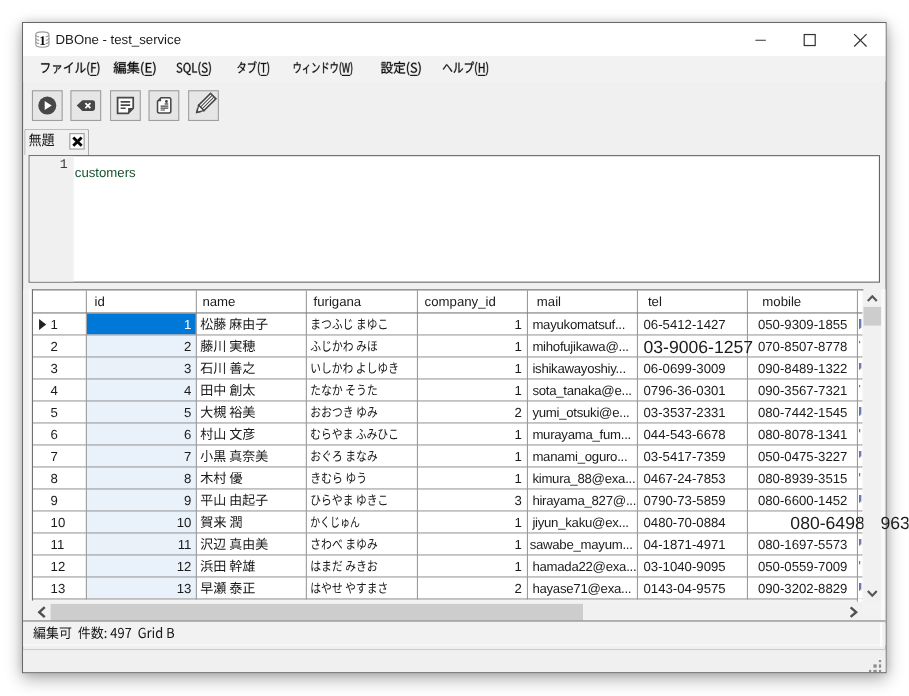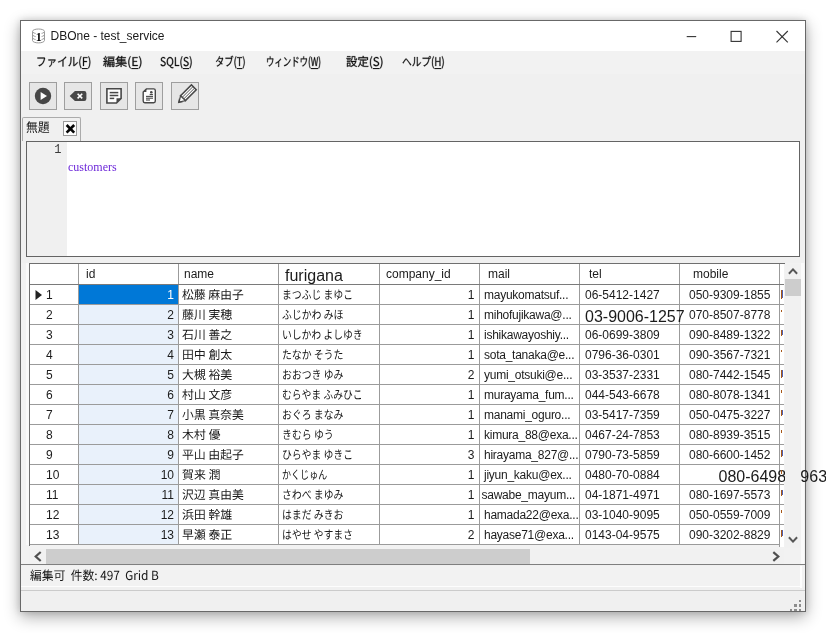--- a/index.html
+++ b/index.html
@@ -109,21 +109,21 @@
 <div class="abs" style="left:42px;top:100px;width:14.2px;height:15px;background:#fdfdfd;border:1px solid #9a9a9a"></div>
 <svg class="abs" style="left:42px;top:100px" width="15" height="15" viewBox="0 0 15 15">
       <g stroke="#050505" stroke-width="2.6">
         <line x1="3.6" y1="4" x2="11.2" y2="11.6"></line>
         <line x1="11.2" y1="4" x2="3.6" y2="11.6"></line>
       </g>
     </svg>
 <div class="abs" style="left:5px;top:119.5px;width:774.5px;height:116px;background:#ffffff;border:1px solid #646464">
       <div class="abs" style="left:0;top:0;width:40px;height:114px;background:#f0f0f0"></div>
       <div class="txt" style="left:0;top:1.5px;width:35px;text-align:right;font-family:'Liberation Mono',monospace;font-size:12px;color:#3a3a3a">1</div>
-      <div class="txt" style="left:41.5px;top:18px;font-family:Liberation Serif, serif;font-size:12px;color:#6d28d9">customers</div>
+      <div class="txt" style="left:41.5px;top:8px;font-family:Liberation Sans, sans-serif;font-size:12px;color:#14532d">customers</div>
     </div>
 <div class="abs" style="left:0;top:241.5px;width:784px;height:302px;background:#f2f2f2"></div>
 <div class="abs" style="left:5.1px;top:241.8px;width:3.6px;height:282.4px;background:#f9f9f9"></div>
 <div class="abs" style="left:780.3px;top:241.5px;width:3.7px;height:301.8px;background:#fafafa"></div>
 <div class="abs" style="left:9.9px;top:242.8px;width:754.1px;height:280.5px;background:#ffffff"></div>
 <div class="abs" style="left:58.2px;top:264.2px;width:99.2px;height:259.1px;background:#e9f1fb"></div>
 <div class="abs" style="left:58.2px;top:264.2px;width:99.2px;height:18.8px;background:#0078d7"></div>
 <div class="abs" style="left:8.9px;top:241.8px;width:755.6px;height:1px;background:#6f6f6f"></div>
 <div class="abs" style="left:8.9px;top:241.8px;width:1px;height:283.4px;background:#6f6f6f"></div>
 <div class="abs" style="left:57.6px;top:242.8px;width:1px;height:281.4px;background:#9b9b9b"></div>
@@ -144,21 +144,21 @@
 <div class="abs" style="left:9.9px;top:403px;width:753.3px;height:1px;background:#9b9b9b"></div>
 <div class="abs" style="left:9.9px;top:423px;width:753.3px;height:1px;background:#9b9b9b"></div>
 <div class="abs" style="left:9.9px;top:443px;width:753.3px;height:1px;background:#9b9b9b"></div>
 <div class="abs" style="left:9.9px;top:463px;width:753.3px;height:1px;background:#9b9b9b"></div>
 <div class="abs" style="left:9.9px;top:483px;width:753.3px;height:1px;background:#9b9b9b"></div>
 <div class="abs" style="left:9.9px;top:503px;width:753.3px;height:1px;background:#9b9b9b"></div>
 <div class="abs" style="left:9.9px;top:523px;width:753.3px;height:1px;background:#9b9b9b"></div>
 <div class="abs" style="left:759.3px;top:523.3px;width:4.5px;height:3.2px;background:#ffffff"></div>
 <div class="txt" style="left:65.5px;top:246px;font-size:12px">id</div>
 <div class="txt" style="left:163.5px;top:246px;font-size:12px">name</div>
-<div class="txt" style="left:264.5px;top:246px;font-size:16px">furigana</div>
+<div class="txt" style="left:264.5px;top:246px;font-size:12px">furigana</div>
 <div class="txt" style="left:365.5px;top:246px;font-size:12px">company_id</div>
 <div class="txt" style="left:467.5px;top:246px;font-size:12px">mail</div>
 <div class="txt" style="left:568.5px;top:246px;font-size:12px">tel</div>
 <div class="txt" style="left:672.5px;top:246px;font-size:12px">mobile</div>
 <div class="txt" style="left:25.5px;top:266.6px;font-size:12px">1</div>
 <div class="txt" style="left:63.5px;top:266.6px;width:90px;text-align:right;font-size:12px;color:#ffffff">1</div>
 <svg class="t" style="left:161.5px;top:278.4px;width:62.7px;transform:scaleX(0.986);transform-origin:0 0">
       <path d="M6.6 -9.9C6.2 -8.1 5.5 -6.4 4.6 -5.3C4.8 -5.2 5.2 -4.9 5.3 -4.8C6.3 -5.9 7.0 -7.7 7.5 -9.7ZM9.6 -9.9 8.8 -9.6C9.3 -7.9 10.1 -5.9 10.9 -4.8C11.1 -5.0 11.4 -5.4 11.7 -5.5C10.9 -6.5 10.1 -8.3 9.6 -9.9ZM8.8 -2.8C9.3 -2.2 9.7 -1.4 10.1 -0.7L6.7 -0.5C7.3 -1.9 8.0 -3.7 8.4 -5.2L7.4 -5.4C7.1 -3.9 6.4 -1.9 5.8 -0.5L4.6 -0.4L4.7 0.5L10.5 0.1C10.6 0.4 10.7 0.7 10.8 1.0L11.7 0.6C11.3 -0.4 10.4 -2.0 9.6 -3.2ZM2.4 -10.1V-7.5H0.6V-6.7H2.3C1.9 -5.0 1.1 -3.1 0.3 -2.1C0.5 -1.9 0.7 -1.5 0.8 -1.3C1.4 -2.1 2.0 -3.4 2.4 -4.8V0.9H3.3V-4.6C3.7 -4.0 4.2 -3.2 4.4 -2.8L4.9 -3.5C4.7 -3.9 3.6 -5.2 3.3 -5.6V-6.7H4.8V-7.5H3.3V-10.1Z M16.5 -0.3 16.8 0.4C17.6 0.0 18.4 -0.4 19.3 -0.8L19.1 -1.4C18.1 -1.0 17.2 -0.5 16.5 -0.3ZM21.6 -7.6C21.5 -7.2 21.2 -6.6 21.0 -6.3L21.2 -6.2H19.8C19.9 -6.6 20.0 -7.1 20.1 -7.6L19.7 -7.6H20.4V-8.5H23.3V-9.2H20.4V-10.1H19.5V-9.2H16.4V-10.1H15.5V-9.2H12.7V-8.5H15.5V-7.6H16.4V-8.5H19.5V-7.6L19.3 -7.7C19.2 -7.1 19.2 -6.6 19.0 -6.2H18.0L18.4 -6.3C18.4 -6.7 18.1 -7.2 17.8 -7.5L17.2 -7.3C17.4 -7.0 17.6 -6.5 17.7 -6.2H16.8V-5.6H18.8C18.7 -5.2 18.5 -4.9 18.3 -4.6H16.5V-3.9H17.9C17.4 -3.4 16.9 -3.0 16.2 -2.6V-7.4H13.2V-4.2C13.2 -2.7 13.2 -0.8 12.4 0.6C12.6 0.6 12.9 0.9 13.0 1.0C13.6 0.0 13.8 -1.2 13.9 -2.4H15.4V0.0C15.4 0.2 15.4 0.2 15.2 0.2C15.1 0.2 14.7 0.2 14.3 0.2C14.4 0.4 14.5 0.7 14.5 0.9C15.2 0.9 15.6 0.9 15.9 0.8C16.1 0.7 16.2 0.4 16.2 0.0V-2.6C16.4 -2.5 16.6 -2.2 16.7 -2.0C17.0 -2.2 17.3 -2.4 17.5 -2.6C17.8 -2.2 18.1 -1.8 18.2 -1.5L18.8 -1.8C18.7 -2.2 18.3 -2.6 18.0 -3.0C18.3 -3.3 18.6 -3.6 18.8 -3.9H21.1C21.3 -3.6 21.6 -3.2 22.0 -2.9L21.7 -3.1C21.5 -2.7 21.0 -2.2 20.7 -1.8L21.3 -1.5C21.6 -1.8 22.0 -2.2 22.3 -2.7C22.6 -2.5 22.9 -2.3 23.2 -2.2C23.3 -2.4 23.5 -2.7 23.7 -2.8C23.0 -3.0 22.5 -3.4 22.0 -3.9H23.4V-4.6H21.5C21.3 -4.9 21.2 -5.2 21.0 -5.6H23.1V-6.2H21.7C21.9 -6.5 22.2 -6.9 22.4 -7.4ZM14.0 -6.6H15.4V-5.3H14.0ZM20.3 -5.6C20.4 -5.2 20.6 -4.9 20.7 -4.6H19.2C19.4 -4.9 19.5 -5.2 19.6 -5.6ZM14.0 -4.5H15.4V-3.1H14.0L14.0 -4.2ZM19.4 -3.5V0.1C19.4 0.2 19.4 0.3 19.3 0.3C19.2 0.3 18.8 0.3 18.4 0.3C18.5 0.5 18.6 0.8 18.6 0.9C19.2 0.9 19.6 0.9 19.9 0.8C20.1 0.7 20.2 0.5 20.2 0.1V-1.0C21.1 -0.5 22.2 0.1 22.7 0.5L23.2 -0.0C22.6 -0.4 21.5 -1.1 20.6 -1.5L20.2 -1.1V-3.5Z M31.0 -7.6V-5.8H29.2V-5.0H30.8C30.3 -3.6 29.5 -2.1 28.7 -1.3C28.9 -1.2 29.1 -0.9 29.3 -0.7C29.9 -1.4 30.5 -2.4 31.0 -3.6V0.9H31.8V-3.6C32.2 -3.1 32.8 -2.5 33.0 -2.2L33.5 -2.9C33.3 -3.2 32.2 -4.2 31.8 -4.6V-5.0H33.4V-5.8H31.8V-7.6ZM35.3 -7.6V-5.8H33.7V-5.0H35.1C34.6 -3.5 33.7 -2.0 32.8 -1.3C33.0 -1.1 33.3 -0.9 33.4 -0.7C34.1 -1.4 34.8 -2.5 35.3 -3.8V0.9H36.1V-3.9C36.6 -2.7 37.2 -1.5 37.8 -0.8C37.9 -1.0 38.2 -1.3 38.4 -1.4C37.6 -2.1 36.9 -3.6 36.4 -5.0H38.1V-5.8H36.1V-7.6ZM27.9 -8.7V-5.4C27.9 -3.7 27.9 -1.4 27.0 0.3C27.2 0.4 27.6 0.7 27.7 0.9C28.7 -0.9 28.8 -3.6 28.8 -5.4V-7.8H38.1V-8.7H33.5V-10.1H32.6V-8.7Z M41.0 -3.3H44.2V-0.7H41.0ZM48.4 -3.3V-0.7H45.1V-3.3ZM41.0 -4.2V-6.9H44.2V-4.2ZM48.4 -4.2H45.1V-6.9H48.4ZM44.2 -10.1V-7.8H40.1V1.0H41.0V0.2H48.4V0.9H49.3V-7.8H45.1V-10.1Z M52.5 -9.3V-8.4H59.3C58.6 -7.8 57.7 -7.1 56.8 -6.6H56.2V-4.7H51.3V-3.8H56.2V-0.2C56.2 0.0 56.2 0.1 55.9 0.1C55.6 0.1 54.8 0.1 53.8 0.1C53.9 0.3 54.1 0.7 54.2 1.0C55.3 1.0 56.1 1.0 56.6 0.8C57.0 0.7 57.2 0.4 57.2 -0.2V-3.8H62.1V-4.7H57.2V-5.9C58.5 -6.6 60.1 -7.8 61.1 -8.8L60.5 -9.3L60.3 -9.3Z" fill="#1b1b1b"></path>
     </svg>
 <svg class="t" style="left:261.8px;top:278.4px;width:86.7px;transform:scaleX(0.819);transform-origin:0 0">
@@ -186,21 +186,21 @@
 <div class="txt" style="left:25.5px;top:306.6px;font-size:12px">3</div>
 <div class="txt" style="left:63.5px;top:306.6px;width:90px;text-align:right;font-size:12px;color:#1b1b1b">3</div>
 <svg class="t" style="left:161.5px;top:318.4px;width:50.7px;transform:scaleX(0.990);transform-origin:0 0">
       <path d="M0.8 -9.2V-8.3H4.2C3.5 -6.1 2.2 -3.9 0.3 -2.5C0.5 -2.3 0.8 -2.0 0.9 -1.8C1.7 -2.4 2.3 -3.0 2.9 -3.8V1.0H3.8V0.1H9.6V0.9H10.5V-5.1H3.8C4.4 -6.1 4.9 -7.2 5.3 -8.3H11.2V-9.2ZM3.8 -0.7V-4.3H9.6V-0.7Z M13.9 -9.4V-5.3C13.9 -3.3 13.8 -1.2 12.3 0.4C12.6 0.6 12.9 0.9 13.1 1.1C14.7 -0.7 14.8 -3.0 14.8 -5.3V-9.4ZM17.7 -8.9V-0.1H18.6V-8.9ZM21.8 -9.5V0.9H22.7V-9.5Z M29.0 -2.3V1.0H29.9V0.6H35.6V0.9H36.5V-2.3ZM29.9 -0.2V-1.6H35.6V-0.2ZM34.8 -10.1C34.6 -9.7 34.3 -9.1 34.1 -8.7H31.1L31.3 -8.8C31.1 -9.2 30.8 -9.7 30.5 -10.1L29.7 -9.8C29.9 -9.5 30.2 -9.1 30.3 -8.7H28.0V-8.1H32.2V-7.2H28.7V-6.6H32.2V-5.7H27.7V-5.0H29.8L29.1 -4.9C29.4 -4.5 29.6 -4.1 29.8 -3.8H27.3V-3.0H38.1V-3.8H35.5C35.7 -4.1 36.0 -4.5 36.3 -4.9L35.5 -5.0H37.8V-5.7H33.1V-6.6H36.7V-7.2H33.1V-8.1H37.4V-8.7H35.0C35.2 -9.1 35.5 -9.5 35.7 -9.9ZM32.2 -5.0V-3.8H30.2L30.7 -3.9C30.5 -4.2 30.3 -4.7 30.0 -5.0ZM33.1 -5.0H35.3C35.2 -4.7 34.9 -4.2 34.6 -3.9L35.1 -3.8H33.1Z M39.9 0.9C40.5 0.2 40.9 -0.7 41.4 -1.5C42.5 0.3 44.4 0.8 47.1 0.8H49.9C49.9 0.5 50.1 0.1 50.2 -0.1C49.7 -0.1 47.6 -0.1 47.1 -0.1C45.6 -0.1 44.3 -0.3 43.3 -0.9C45.6 -2.4 48.1 -5.1 49.5 -7.3L48.9 -7.8L48.7 -7.7H45.1V-10.1H44.2V-7.7H39.9V-6.8H48.1C46.8 -5.0 44.6 -2.7 42.5 -1.4C42.2 -1.7 42.0 -2.0 41.8 -2.5L42.2 -3.3L41.3 -3.6C40.8 -2.4 39.9 -0.6 39.1 0.4Z" fill="#1b1b1b"></path>
     </svg>
 <svg class="t" style="left:261.8px;top:318.4px;width:98.7px;transform:scaleX(0.817);transform-origin:0 0">
       <path d="M2.7 -8.4 1.5 -8.4C1.6 -8.1 1.6 -7.6 1.6 -7.3C1.6 -6.6 1.6 -5.2 1.7 -4.1C2.1 -1.0 3.1 0.1 4.3 0.1C5.1 0.1 5.8 -0.6 6.5 -2.6L5.8 -3.5C5.5 -2.3 4.9 -1.0 4.3 -1.0C3.4 -1.0 2.9 -2.4 2.7 -4.4C2.6 -5.4 2.6 -6.5 2.6 -7.2C2.6 -7.5 2.6 -8.1 2.7 -8.4ZM8.9 -8.0 8.0 -7.7C9.1 -6.3 9.9 -3.9 10.1 -1.7L11.0 -2.1C10.9 -4.1 10.0 -6.6 8.9 -8.0Z M16.1 -9.3 14.9 -9.4C14.9 -9.0 15.0 -8.6 15.0 -8.1C15.0 -6.9 14.8 -3.8 14.8 -2.1C14.8 -0.1 16.0 0.6 17.8 0.6C20.4 0.6 21.9 -0.9 22.8 -2.0L22.1 -2.9C21.2 -1.6 20.0 -0.4 17.8 -0.4C16.7 -0.4 15.8 -0.8 15.8 -2.2C15.8 -3.9 15.9 -6.8 16.0 -8.1C16.0 -8.5 16.0 -9.0 16.1 -9.3Z M33.4 -8.1 32.5 -7.7C33.4 -6.7 34.3 -4.6 34.6 -3.3L35.6 -3.8C35.2 -4.9 34.1 -7.1 33.4 -8.1ZM24.9 -6.7 25.0 -5.7C25.3 -5.7 25.8 -5.8 26.1 -5.8L27.6 -6.0C27.2 -4.4 26.3 -1.7 25.1 -0.0L26.1 0.4C27.3 -1.7 28.2 -4.4 28.6 -6.1C29.1 -6.1 29.6 -6.2 29.9 -6.2C30.7 -6.2 31.2 -6.0 31.2 -4.9C31.2 -3.6 31.0 -2.0 30.6 -1.2C30.4 -0.7 30.0 -0.6 29.6 -0.6C29.2 -0.6 28.6 -0.7 28.1 -0.8L28.2 0.2C28.6 0.3 29.2 0.3 29.7 0.3C30.4 0.3 31.0 0.1 31.4 -0.7C31.9 -1.7 32.1 -3.6 32.1 -5.0C32.1 -6.6 31.2 -7.0 30.2 -7.0C29.9 -7.0 29.4 -7.0 28.8 -6.9L29.1 -8.7C29.2 -8.9 29.2 -9.1 29.3 -9.4L28.1 -9.5C28.1 -8.7 28.0 -7.7 27.8 -6.9C27.1 -6.8 26.4 -6.7 26.0 -6.7C25.6 -6.7 25.3 -6.7 24.9 -6.7Z M39.5 -8.6 39.5 -7.5C38.8 -7.4 38.1 -7.3 37.7 -7.3C37.4 -7.3 37.2 -7.3 36.9 -7.3L37.0 -6.3L39.4 -6.6L39.3 -5.4C38.7 -4.5 37.3 -2.6 36.7 -1.8L37.3 -1.0C37.8 -1.8 38.6 -2.9 39.2 -3.8L39.2 -3.3C39.2 -2.0 39.2 -1.4 39.2 -0.3C39.2 -0.1 39.2 0.3 39.1 0.5H40.2C40.2 0.2 40.1 -0.1 40.1 -0.3C40.1 -1.3 40.1 -2.1 40.1 -3.2C40.1 -3.6 40.1 -4.1 40.1 -4.6C41.2 -5.6 42.5 -6.3 43.9 -6.3C45.4 -6.3 46.2 -5.1 46.2 -4.2C46.2 -2.1 44.4 -1.2 42.3 -0.9L42.8 0.0C45.4 -0.5 47.2 -1.7 47.1 -4.1C47.1 -6.0 45.7 -7.2 44.0 -7.2C42.9 -7.2 41.5 -6.8 40.2 -5.7L40.2 -6.4C40.4 -6.7 40.6 -7.1 40.8 -7.3L40.4 -7.7L40.4 -7.7C40.4 -8.5 40.5 -9.2 40.6 -9.5L39.5 -9.5C39.5 -9.2 39.5 -8.9 39.5 -8.6Z M56.3 -2.4 56.3 -1.6C56.3 -0.8 55.9 -0.3 55.0 -0.3C53.8 -0.3 53.2 -0.7 53.2 -1.4C53.2 -2.0 53.9 -2.5 55.1 -2.5C55.5 -2.5 55.9 -2.4 56.3 -2.4ZM57.2 -9.4H56.0C56.1 -9.2 56.1 -8.7 56.1 -8.2C56.1 -7.7 56.1 -6.7 56.1 -6.0C56.1 -5.3 56.2 -4.2 56.2 -3.2C55.9 -3.3 55.6 -3.3 55.2 -3.3C53.1 -3.3 52.2 -2.4 52.2 -1.3C52.2 0.0 53.4 0.6 55.1 0.6C56.7 0.6 57.3 -0.3 57.3 -1.3L57.3 -2.1C58.5 -1.6 59.6 -0.9 60.4 -0.1L60.9 -1.0C60.1 -1.8 58.8 -2.6 57.2 -3.0C57.2 -4.1 57.1 -5.2 57.1 -6.0V-6.1C58.1 -6.1 59.6 -6.2 60.7 -6.3L60.6 -7.2C59.6 -7.1 58.0 -7.0 57.1 -7.0V-8.2C57.1 -8.6 57.1 -9.2 57.2 -9.4Z M66.8 -9.3 65.6 -9.4C65.6 -9.0 65.7 -8.6 65.7 -8.1C65.7 -6.9 65.5 -3.8 65.5 -2.1C65.5 -0.1 66.7 0.6 68.4 0.6C71.1 0.6 72.6 -0.9 73.5 -2.0L72.8 -2.9C71.9 -1.6 70.7 -0.4 68.5 -0.4C67.3 -0.4 66.5 -0.8 66.5 -2.2C66.5 -3.9 66.6 -6.8 66.7 -8.1C66.7 -8.5 66.7 -9.0 66.8 -9.3Z M81.8 -9.5 80.8 -9.5C80.8 -9.3 80.9 -9.0 81.0 -8.7C81.0 -8.5 81.1 -8.2 81.1 -7.8C79.4 -7.5 77.8 -6.2 77.1 -4.4C77.1 -5.4 77.3 -7.2 77.5 -8.0C77.5 -8.2 77.6 -8.4 77.6 -8.5L76.6 -8.6C76.6 -8.5 76.6 -8.3 76.6 -8.1C76.5 -7.4 76.3 -5.7 76.3 -4.4C76.3 -3.3 76.4 -2.0 76.7 -1.3L77.5 -1.4C77.4 -1.7 77.4 -2.3 77.3 -2.5C77.3 -2.8 77.4 -3.1 77.4 -3.3C77.8 -4.8 79.1 -6.6 81.2 -7.0C81.3 -6.4 81.3 -5.8 81.3 -5.1C81.3 -4.1 81.2 -3.1 80.9 -2.3C80.1 -2.5 79.5 -3.1 79.1 -4.0L78.6 -3.3C79.0 -2.4 79.7 -1.8 80.6 -1.5C80.2 -0.8 79.6 -0.2 78.9 0.2L79.8 0.8C80.6 0.2 81.1 -0.4 81.5 -1.2L81.9 -1.2C84.4 -1.2 85.6 -2.7 85.6 -4.7C85.6 -6.5 84.2 -7.9 82.0 -7.9C81.9 -8.6 81.8 -9.1 81.8 -9.5ZM82.1 -7.1C83.8 -7.0 84.7 -5.9 84.7 -4.7C84.7 -3.1 83.6 -2.1 81.9 -2.1H81.8C82.1 -3.0 82.2 -4.0 82.2 -5.1C82.2 -5.8 82.1 -6.4 82.1 -7.1Z M90.3 -3.2 89.4 -3.4C89.1 -2.8 88.9 -2.3 88.9 -1.7C89.0 -0.1 90.3 0.6 92.6 0.6C93.6 0.6 94.6 0.5 95.4 0.4L95.5 -0.6C94.6 -0.4 93.7 -0.3 92.6 -0.3C90.7 -0.3 89.8 -0.8 89.8 -1.8C89.8 -2.4 90.1 -2.8 90.3 -3.2ZM92.7 -8.4 92.8 -8.1C91.6 -8.0 90.3 -8.1 88.8 -8.2L88.9 -7.3C90.4 -7.2 91.9 -7.2 93.0 -7.3L93.3 -6.3L93.6 -5.7C92.2 -5.6 90.4 -5.6 88.6 -5.8L88.7 -4.9C90.5 -4.7 92.5 -4.8 93.9 -4.9C94.2 -4.3 94.5 -3.7 94.9 -3.2C94.5 -3.2 93.7 -3.3 93.1 -3.4L93.0 -2.6C93.8 -2.5 94.9 -2.4 95.6 -2.2L96.1 -3.0C95.9 -3.1 95.8 -3.3 95.7 -3.5C95.4 -3.9 95.1 -4.5 94.8 -5.0C95.7 -5.1 96.4 -5.3 97.0 -5.4L96.9 -6.3C96.3 -6.1 95.4 -5.9 94.5 -5.8L94.2 -6.5L93.9 -7.3C94.7 -7.5 95.6 -7.6 96.3 -7.8L96.1 -8.7C95.4 -8.4 94.5 -8.3 93.7 -8.1C93.6 -8.6 93.4 -9.1 93.4 -9.6L92.4 -9.4C92.5 -9.1 92.6 -8.7 92.7 -8.4Z" fill="#1b1b1b"></path>
     </svg>
 <div class="txt" style="left:364px;top:306.6px;width:90px;text-align:right;font-size:12px">1</div>
 <div class="txt" style="left:463.5px;top:306.6px;font-size:12px;letter-spacing:-0.25px">ishikawayoshiy...</div>
-<div class="txt" style="left:564.5px;top:306.6px;font-size:12px">06-0699-3809</div>
+<div class="txt" style="left:564.5px;top:306.6px;font-size:12px">06-0699-3009</div>
 <div class="txt" style="left:668.5px;top:306.6px;font-size:12px">090-8489-1322</div>
 <div class="abs" style="left:760px;top:308.5px;width:1.2px;height:6px;background:#a85818"></div>
 <div class="abs" style="left:761.4px;top:308.5px;width:1.2px;height:5px;background:#5060b0"></div>
 <div class="txt" style="left:25.5px;top:326.6px;font-size:12px">4</div>
 <div class="txt" style="left:63.5px;top:326.6px;width:90px;text-align:right;font-size:12px;color:#1b1b1b">4</div>
 <svg class="t" style="left:161.5px;top:338.4px;width:50.7px;transform:scaleX(0.990);transform-origin:0 0">
       <path d="M1.2 -9.3V0.9H2.1V0.1H10.0V0.9H10.9V-9.3ZM2.1 -0.8V-4.2H5.5V-0.8ZM10.0 -0.8H6.4V-4.2H10.0ZM2.1 -5.1V-8.4H5.5V-5.1ZM10.0 -5.1H6.4V-8.4H10.0Z M17.5 -10.1V-7.9H13.2V-2.2H14.1V-3.0H17.5V0.9H18.4V-3.0H21.9V-2.3H22.8V-7.9H18.4V-10.1ZM14.1 -3.9V-7.1H17.5V-3.9ZM21.9 -3.9H18.4V-7.1H21.9Z M34.1 -8.6V-2.0H35.0V-8.6ZM36.8 -9.9V-0.2C36.8 -0.0 36.7 0.1 36.5 0.1C36.3 0.1 35.6 0.1 34.8 0.1C34.9 0.3 35.0 0.7 35.1 1.0C36.2 1.0 36.8 0.9 37.2 0.8C37.5 0.6 37.7 0.4 37.7 -0.2V-9.9ZM30.3 -10.0C29.7 -9.0 28.6 -7.8 27.1 -6.9C27.3 -6.7 27.5 -6.4 27.7 -6.3C28.3 -6.7 28.9 -7.2 29.4 -7.6V-7.1H32.3V-7.8H29.6C30.0 -8.3 30.5 -8.7 30.8 -9.2C31.6 -8.5 32.6 -7.6 33.1 -7.0L33.7 -7.7C33.1 -8.3 32.0 -9.3 31.1 -10.0ZM28.4 -6.5V-4.5C28.4 -3.1 28.2 -1.2 27.1 0.1C27.3 0.2 27.6 0.5 27.7 0.7C28.4 -0.1 28.8 -1.2 29.0 -2.2V0.9H29.7V0.4H32.5V0.9H33.3V-2.4H29.0L29.1 -3.1H33.1V-6.5ZM29.7 -0.3V-1.7H32.5V-0.3ZM29.1 -4.5H32.3V-3.8H29.1ZM29.1 -5.1V-5.8H32.3V-5.1Z M43.3 -1.7C44.1 -1.0 45.2 0.0 45.7 0.7L46.5 0.0C46.0 -0.6 44.9 -1.6 44.1 -2.3ZM44.1 -10.1C44.1 -9.2 44.1 -8.1 44.0 -6.9H39.4V-6.0H43.8C43.4 -3.6 42.3 -1.1 39.1 0.2C39.4 0.4 39.7 0.7 39.8 1.0C43.0 -0.5 44.2 -3.0 44.7 -5.5C45.6 -2.5 47.2 -0.2 49.7 1.0C49.8 0.7 50.1 0.3 50.3 0.2C47.9 -0.9 46.3 -3.2 45.5 -6.0H50.0V-6.9H44.9C45.1 -8.0 45.1 -9.1 45.1 -10.1Z" fill="#1b1b1b"></path>
     </svg>
 <svg class="t" style="left:261.8px;top:338.4px;width:74.7px;transform:scaleX(0.822);transform-origin:0 0">
       <path d="M6.4 -5.8V-4.9C7.2 -5.0 7.9 -5.0 8.7 -5.0C9.4 -5.0 10.1 -5.0 10.7 -4.9L10.7 -5.8C10.1 -5.9 9.3 -5.9 8.6 -5.9C7.9 -5.9 7.1 -5.8 6.4 -5.8ZM6.7 -2.9 5.8 -3.0C5.7 -2.4 5.6 -2.0 5.6 -1.5C5.6 -0.3 6.6 0.2 8.5 0.2C9.4 0.2 10.2 0.2 10.9 0.1L10.9 -0.9C10.2 -0.8 9.3 -0.7 8.6 -0.7C6.8 -0.7 6.5 -1.2 6.5 -1.8C6.5 -2.1 6.6 -2.5 6.7 -2.9ZM2.7 -7.4C2.2 -7.4 1.8 -7.5 1.2 -7.5L1.2 -6.6C1.7 -6.6 2.1 -6.5 2.6 -6.5C3.0 -6.5 3.3 -6.6 3.7 -6.6C3.6 -6.1 3.5 -5.7 3.4 -5.3C3.0 -3.6 2.1 -1.2 1.4 0.1L2.5 0.4C3.1 -0.9 3.9 -3.4 4.3 -5.1C4.5 -5.6 4.6 -6.1 4.7 -6.7C5.6 -6.8 6.4 -6.9 7.2 -7.1V-8.0C6.5 -7.8 5.7 -7.7 4.9 -7.6L5.1 -8.5C5.1 -8.7 5.2 -9.2 5.3 -9.4L4.2 -9.5C4.2 -9.3 4.2 -8.9 4.1 -8.5C4.1 -8.3 4.0 -7.9 3.9 -7.5C3.5 -7.5 3.0 -7.4 2.7 -7.4Z M22.6 -5.5 23.2 -6.3C22.6 -6.7 21.3 -7.5 20.4 -7.9L19.9 -7.2C20.7 -6.8 22.0 -6.0 22.6 -5.5ZM19.5 -2.0 19.5 -1.4C19.5 -0.8 19.1 -0.3 18.1 -0.3C17.2 -0.3 16.8 -0.6 16.8 -1.2C16.8 -1.8 17.4 -2.2 18.2 -2.2C18.7 -2.2 19.1 -2.1 19.5 -2.0ZM20.2 -5.8H19.3C19.3 -5.0 19.4 -3.8 19.4 -2.8C19.1 -2.9 18.7 -2.9 18.3 -2.9C16.9 -2.9 15.9 -2.2 15.9 -1.1C15.9 0.1 16.9 0.6 18.3 0.6C19.8 0.6 20.4 -0.2 20.4 -1.1L20.4 -1.6C21.1 -1.2 21.8 -0.7 22.3 -0.3L22.8 -1.1C22.2 -1.6 21.3 -2.2 20.3 -2.6L20.2 -4.5C20.2 -5.0 20.2 -5.3 20.2 -5.8ZM17.4 -9.5 16.4 -9.6C16.3 -9.0 16.2 -8.2 16.0 -7.5C15.5 -7.5 15.1 -7.5 14.6 -7.5C14.1 -7.5 13.6 -7.5 13.2 -7.6L13.2 -6.7C13.7 -6.6 14.2 -6.6 14.6 -6.6C15.0 -6.6 15.3 -6.6 15.7 -6.7C15.1 -5.3 14.1 -3.3 13.1 -2.2L14.1 -1.7C15.0 -3.0 16.1 -5.1 16.7 -6.8C17.5 -6.9 18.2 -7.0 18.9 -7.2L18.8 -8.1C18.2 -7.9 17.6 -7.8 16.9 -7.7C17.1 -8.4 17.3 -9.1 17.4 -9.5Z M33.4 -8.1 32.5 -7.7C33.4 -6.7 34.3 -4.6 34.6 -3.3L35.6 -3.8C35.2 -4.9 34.1 -7.1 33.4 -8.1ZM24.9 -6.7 25.0 -5.7C25.3 -5.7 25.8 -5.8 26.1 -5.8L27.6 -6.0C27.2 -4.4 26.3 -1.7 25.1 -0.0L26.1 0.4C27.3 -1.7 28.2 -4.4 28.6 -6.1C29.1 -6.1 29.6 -6.2 29.9 -6.2C30.7 -6.2 31.2 -6.0 31.2 -4.9C31.2 -3.6 31.0 -2.0 30.6 -1.2C30.4 -0.7 30.0 -0.6 29.6 -0.6C29.2 -0.6 28.6 -0.7 28.1 -0.8L28.2 0.2C28.6 0.3 29.2 0.3 29.7 0.3C30.4 0.3 31.0 0.1 31.4 -0.7C31.9 -1.7 32.1 -3.6 32.1 -5.0C32.1 -6.6 31.2 -7.0 30.2 -7.0C29.9 -7.0 29.4 -7.0 28.8 -6.9L29.1 -8.7C29.2 -8.9 29.2 -9.1 29.3 -9.4L28.1 -9.5C28.1 -8.7 28.0 -7.7 27.8 -6.9C27.1 -6.8 26.4 -6.7 26.0 -6.7C25.6 -6.7 25.3 -6.7 24.9 -6.7Z M41.8 -9.0 41.9 -8.0C42.1 -8.0 42.5 -8.0 42.8 -8.1C43.3 -8.1 45.4 -8.2 45.9 -8.2C45.2 -7.6 43.3 -5.9 42.0 -5.0C41.4 -4.9 40.6 -4.8 39.9 -4.8L40.0 -3.9C41.4 -4.1 43.0 -4.3 44.3 -4.4C43.7 -4.0 42.9 -3.1 42.9 -2.1C42.9 -0.3 44.5 0.6 47.4 0.5L47.7 -0.5C47.2 -0.4 46.6 -0.4 45.9 -0.5C44.8 -0.6 43.9 -1.0 43.9 -2.3C43.9 -3.4 45.0 -4.4 46.2 -4.5C46.9 -4.6 48.0 -4.7 49.2 -4.6V-5.5C47.5 -5.5 45.3 -5.3 43.5 -5.1C44.5 -5.9 46.2 -7.3 47.1 -8.1C47.3 -8.2 47.6 -8.4 47.7 -8.5L47.1 -9.2C47.0 -9.2 46.8 -9.1 46.5 -9.1C45.8 -9.0 43.3 -8.9 42.8 -8.9C42.4 -8.9 42.1 -8.9 41.8 -9.0Z M59.3 -4.0C59.3 -1.8 57.3 -0.7 54.4 -0.3L54.9 0.6C58.0 0.1 60.3 -1.4 60.3 -4.0C60.3 -5.7 59.1 -6.6 57.4 -6.6C56.0 -6.6 54.6 -6.2 53.8 -6.0C53.4 -6.0 53.0 -5.9 52.7 -5.9L53.0 -4.8C53.3 -4.9 53.6 -5.0 54.0 -5.1C54.7 -5.3 55.9 -5.7 57.3 -5.7C58.5 -5.7 59.3 -5.0 59.3 -4.0ZM54.3 -9.4 54.1 -8.5C55.5 -8.2 57.9 -8.0 59.2 -7.9L59.4 -8.8C58.2 -8.9 55.6 -9.1 54.3 -9.4Z M69.1 -5.8V-4.9C69.9 -5.0 70.6 -5.0 71.4 -5.0C72.1 -5.0 72.8 -5.0 73.4 -4.9L73.4 -5.8C72.8 -5.9 72.0 -5.9 71.3 -5.9C70.6 -5.9 69.8 -5.8 69.1 -5.8ZM69.4 -2.9 68.5 -3.0C68.4 -2.4 68.3 -2.0 68.3 -1.5C68.3 -0.3 69.3 0.2 71.2 0.2C72.1 0.2 72.9 0.2 73.5 0.1L73.6 -0.9C72.9 -0.8 72.0 -0.7 71.2 -0.7C69.5 -0.7 69.2 -1.2 69.2 -1.8C69.2 -2.1 69.3 -2.5 69.4 -2.9ZM65.3 -7.4C64.9 -7.4 64.5 -7.5 63.9 -7.5L63.9 -6.6C64.4 -6.6 64.8 -6.5 65.3 -6.5C65.7 -6.5 66.0 -6.6 66.4 -6.6C66.3 -6.1 66.2 -5.7 66.1 -5.3C65.7 -3.6 64.8 -1.2 64.1 0.1L65.2 0.4C65.8 -0.9 66.6 -3.4 67.0 -5.1C67.2 -5.6 67.3 -6.1 67.4 -6.7C68.3 -6.8 69.1 -6.9 69.9 -7.1V-8.0C69.2 -7.8 68.4 -7.7 67.6 -7.6L67.8 -8.5C67.8 -8.7 67.9 -9.2 68.0 -9.4L66.9 -9.5C66.9 -9.3 66.9 -8.9 66.8 -8.5C66.8 -8.3 66.7 -7.9 66.6 -7.5C66.2 -7.5 65.7 -7.4 65.3 -7.4Z" fill="#1b1b1b"></path>

